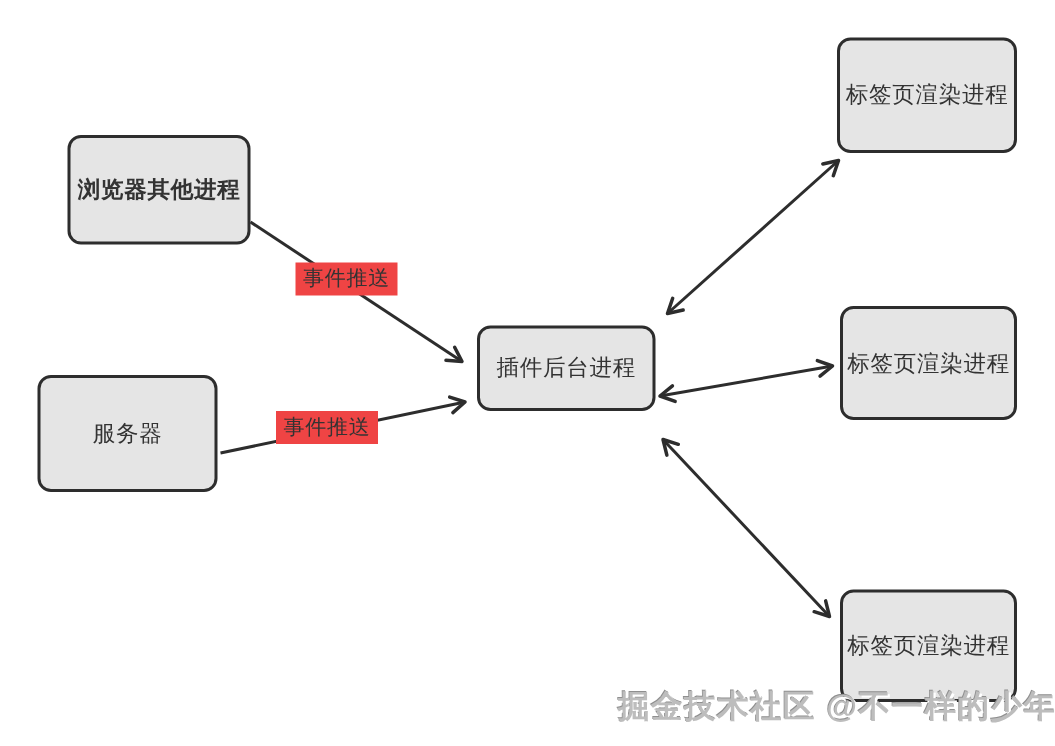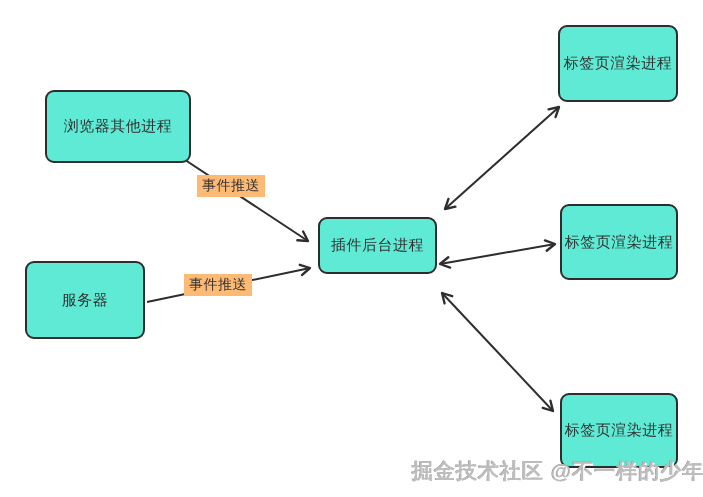--- a/index.html
+++ b/index.html
@@ -20,39 +20,39 @@
     left: 0;
     top: 0;
     width: 703px;
     height: 497px;
   }
   .node {
     position: absolute;
     box-sizing: border-box;
     border: 2px solid #2d2d2d;
     border-radius: 9px;
-    background: #5eead4;
+    background: #e5e5e5;
     display: flex;
     align-items: center;
     justify-content: center;
     font-size: 15px;
     color: #333333;
     text-align: center;
     letter-spacing: 0.5px;
   }
-  .node-browser-other   { left: 45px;  top: 90px;  width: 146px; height: 73px; }
-  .node-server          { left: 25px;  top: 250px; width: 120px; height: 78px; margin-top: 11px; }
+  .node-browser-other   { left: 45px;  top: 90px;  width: 122px; height: 73px; font-weight: bold; }
+  .node-server          { left: 25px;  top: 250px; width: 120px; height: 78px; }
   .node-plugin-bg       { left: 318px; top: 217px; width: 119px; height: 57px; }
   .node-tab-top         { left: 558px; top: 25px;  width: 120px; height: 77px; }
   .node-tab-middle      { left: 560px; top: 204px; width: 118px; height: 76px; }
   .node-tab-bottom      { left: 560px; top: 393px; width: 118px; height: 75px; }
   .edge-label {
     position: absolute;
     transform: translate(-50%, -50%);
-    background: #fdba74;
+    background: #ef4444;
     padding: 2px 5px;
     font-size: 14px;
     color: #333333;
     letter-spacing: 0.5px;
     white-space: nowrap;
   }
   .edge-label-browser { left: 231px; top: 186px; }
   .edge-label-server  { left: 218px; top: 285px; }
   .watermark {
     position: absolute;

